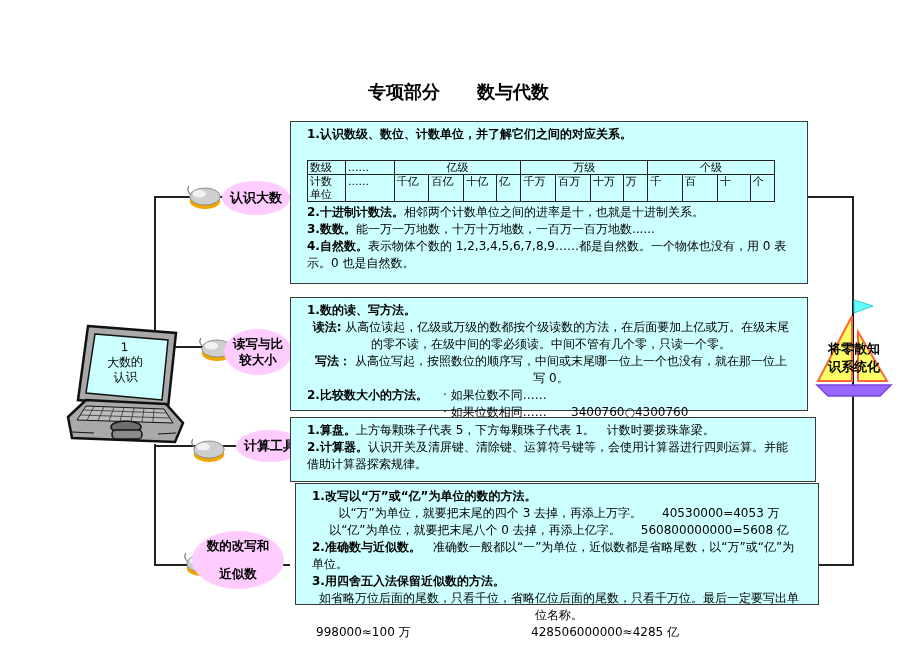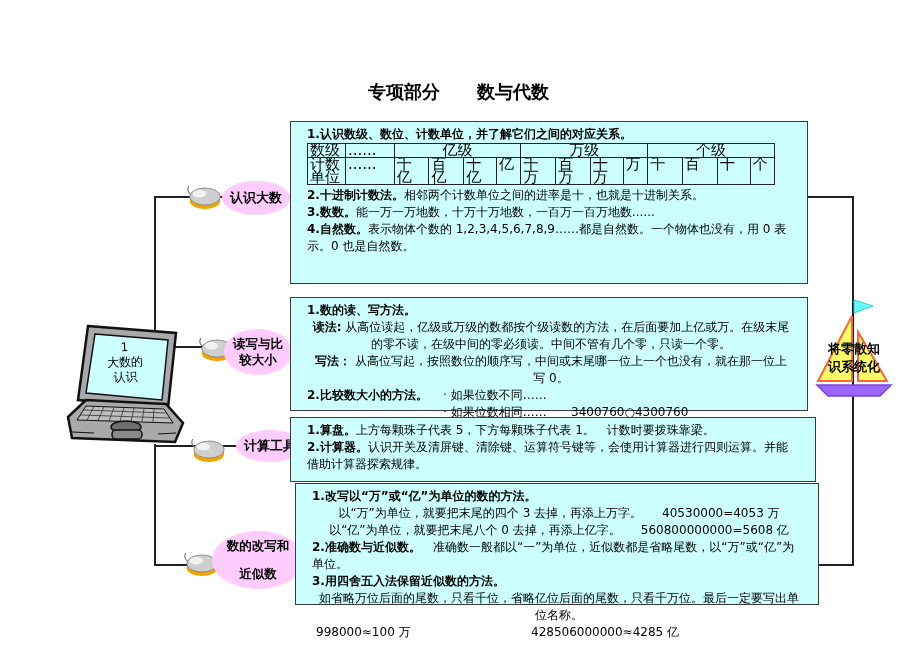--- a/index.html
+++ b/index.html
@@ -9,22 +9,22 @@
   .title { position:absolute; left:368px; top:80px; margin:0; font-size:18px; font-weight:bold; white-space:nowrap; }
   .title .t2 { margin-left:37px; }
   .cline { position:absolute; background:#222; }
   .box { position:absolute; background:#ccffff; border:1px solid #3a3a3a;
          font-size:12px; line-height:17px; padding:4px 16px; }
   .box p { margin:0; }
   .ind1 { padding-left:4px;text-align:center; }
   .ex { margin-left:20px; }
   .ex-row { display:grid; grid-template-columns:215px auto; padding-left:4px; }
   .cmp-row { display:grid; grid-template-columns:136px 128px auto; }
-  .pv-table { border-collapse:collapse; table-layout:fixed; width:468px; margin:0 0 2px 0;
-              font-size:15px; line-height:13px; }
+  .pv-table { border-collapse:collapse; table-layout:fixed; width:468px; margin:17px 0 2px 0;
+              font-size:11px; line-height:13px; }
   .pv-table td { border:1px solid #222; padding:0 2px; vertical-align:top;
                  white-space:pre-line; overflow:hidden; }
   .pv-table .ctr { text-align:center; }
   .oval { position:absolute; background-color:#ffccff;
           background-image:radial-gradient(#efaae9 18%, rgba(255,255,255,0) 19%);
           background-size:4px 4px; border-radius:50%;
           display:flex; flex-direction:column; align-items:center; justify-content:center;
           font-weight:bold; font-size:13px; line-height:16px; text-align:center; }
   .micon { position:absolute; width:38px; height:27px; }
   .laptop { position:absolute; left:64px; top:320px; width:122px; height:132px; }
@@ -109,21 +109,21 @@
   <div class="oval" style="left:222px;top:181px;width:68px;height:34px;">
     <span>认识大数</span>
   </div>
   <div class="oval" style="left:224px;top:329px;width:68px;height:46px;font-size:12.5px;">
     <span>读写与比</span>
     <span>较大小</span>
   </div>
   <div class="oval" style="left:236px;top:430px;width:68px;height:32px;">
     <span>计算工具</span>
   </div>
-  <div class="oval" style="left:212px;top:531px;width:92px;height:58px;font-size:12.5px;gap:12px;">
+  <div class="oval" style="left:192px;top:531px;width:92px;height:58px;font-size:12.5px;gap:12px;">
     <span>数的改写和</span>
     <span>近似数</span>
   </div>
 
   <section class="box" style="left:290px;top:121px;width:518px;height:163px;">
     <p><b>1.认识数级、数位、计数单位，并了解它们之间的对应关系。</b></p>
     <table class="pv-table">
       <colgroup>
         <col style="width:36px">
           <col style="width:46px">

